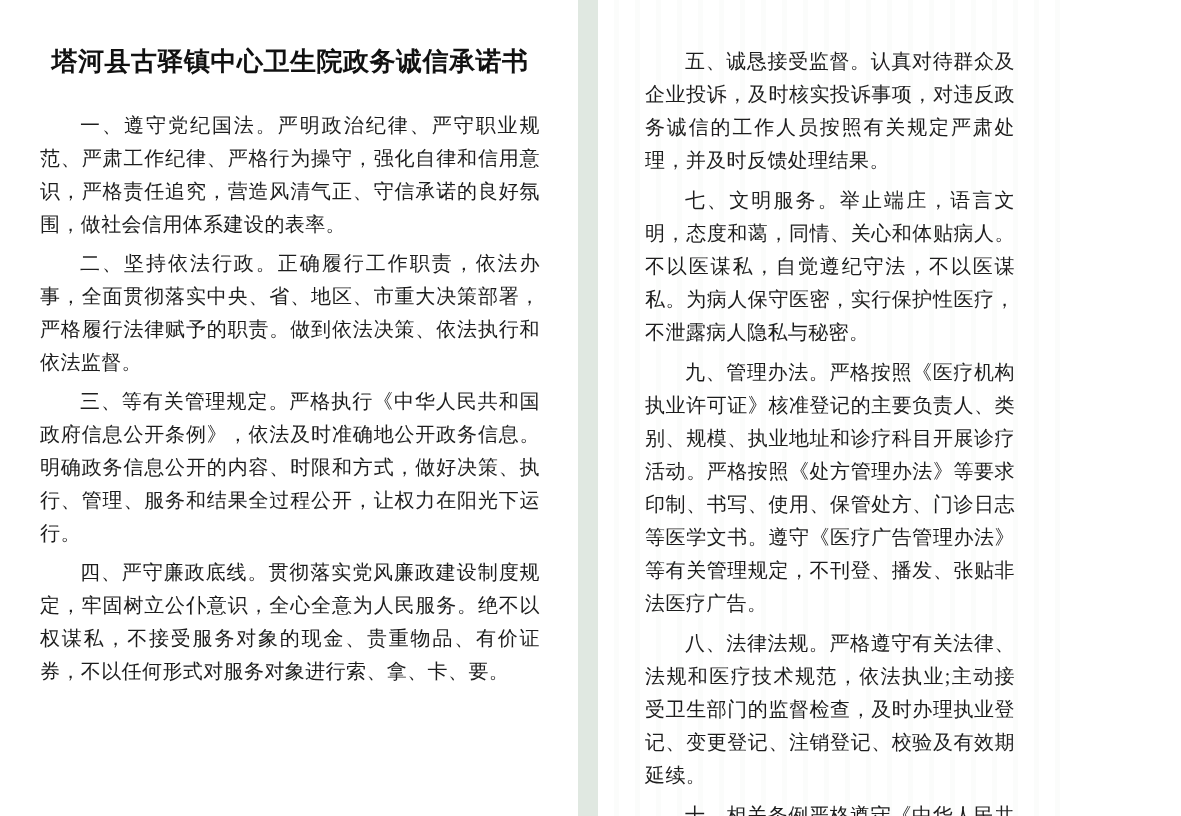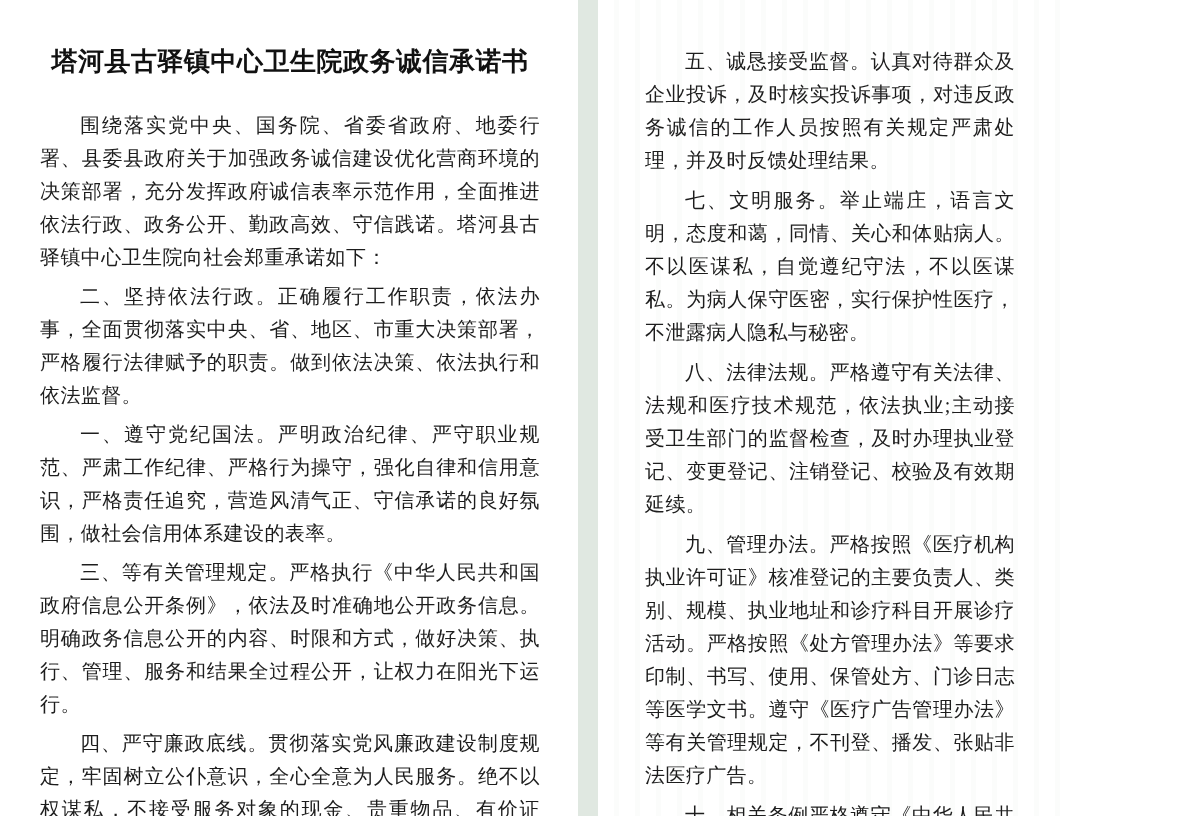--- a/index.html
+++ b/index.html
@@ -68,33 +68,32 @@
   .page-right .doc-body p { margin-bottom: 7px; }
 </style>
 </head>
 <body>
 
 <div class="canvas">
 
   <div class="page page-left">
     <h1 class="doc-title">塔河县古驿镇中心卫生院政务诚信承诺书</h1>
     <div class="doc-body">
-      <p>围绕落实党中央、国务院、省委省政府、地委行署、县委县政府关于加强政务诚信建设优化营商环境的决策部署，充分发挥政府诚信表率示范作用，全面推进依法行政、政务公开、勤政高效、守信践诺。塔河县古驿镇中心卫生院向社会郑重承诺如下：</p>
+      <p>一、遵守党纪国法。严明政治纪律、严守职业规范、严肃工作纪律、严格行为操守，强化自律和信用意识，严格责任追究，营造风清气正、守信承诺的良好氛围，做社会信用体系建设的表率。</p>
       <p>二、坚持依法行政。正确履行工作职责，依法办事，全面贯彻落实中央、省、地区、市重大决策部署，严格履行法律赋予的职责。做到依法决策、依法执行和依法监督。</p>
-      <p>一、遵守党纪国法。严明政治纪律、严守职业规范、严肃工作纪律、严格行为操守，强化自律和信用意识，严格责任追究，营造风清气正、守信承诺的良好氛围，做社会信用体系建设的表率。</p>
       <p>三、等有关管理规定。严格执行《中华人民共和国政府信息公开条例》，依法及时准确地公开政务信息。明确政务信息公开的内容、时限和方式，做好决策、执行、管理、服务和结果全过程公开，让权力在阳光下运行。</p>
       <p>四、严守廉政底线。贯彻落实党风廉政建设制度规定，牢固树立公仆意识，全心全意为人民服务。绝不以权谋私，不接受服务对象的现金、贵重物品、有价证券，不以任何形式对服务对象进行索、拿、卡、要。</p>
     </div>
   </div>
 
   <div class="gutter" style="background: rgb(224, 232, 225);"></div>
 
   <div class="page page-right">
     <div class="doc-body">
       <p>五、诚恳接受监督。认真对待群众及企业投诉，及时核实投诉事项，对违反政务诚信的工作人员按照有关规定严肃处理，并及时反馈处理结果。</p>
       <p>七、文明服务。举止端庄，语言文明，态度和蔼，同情、关心和体贴病人。不以医谋私，自觉遵纪守法，不以医谋私。为病人保守医密，实行保护性医疗，不泄露病人隐私与秘密。</p>
+      <p>九、管理办法。严格按照《医疗机构执业许可证》核准登记的主要负责人、类别、规模、执业地址和诊疗科目开展诊疗活动。严格按照《处方管理办法》等要求印制、书写、使用、保管处方、门诊日志等医学文书。遵守《医疗广告管理办法》等有关管理规定，不刊登、播发、张贴非法医疗广告。</p>
       <p>八、法律法规。严格遵守有关法律、法规和医疗技术规范，依法执业;主动接受卫生部门的监督检查，及时办理执业登记、变更登记、注销登记、校验及有效期延续。</p>
-      <p>九、管理办法。严格按照《医疗机构执业许可证》核准登记的主要负责人、类别、规模、执业地址和诊疗科目开展诊疗活动。严格按照《处方管理办法》等要求印制、书写、使用、保管处方、门诊日志等医学文书。遵守《医疗广告管理办法》等有关管理规定，不刊登、播发、张贴非法医疗广告。</p>
       <p>十、相关条例严格遵守《中华人民共和国传染病防治法》，建立和完善传染病登记报告制度，认真填写传染病登记本。严格按照《消毒管理办法》《医疗机构口腔诊疗器械</p>
     </div>
   </div>
 
 </div>
 
 </body></html>

